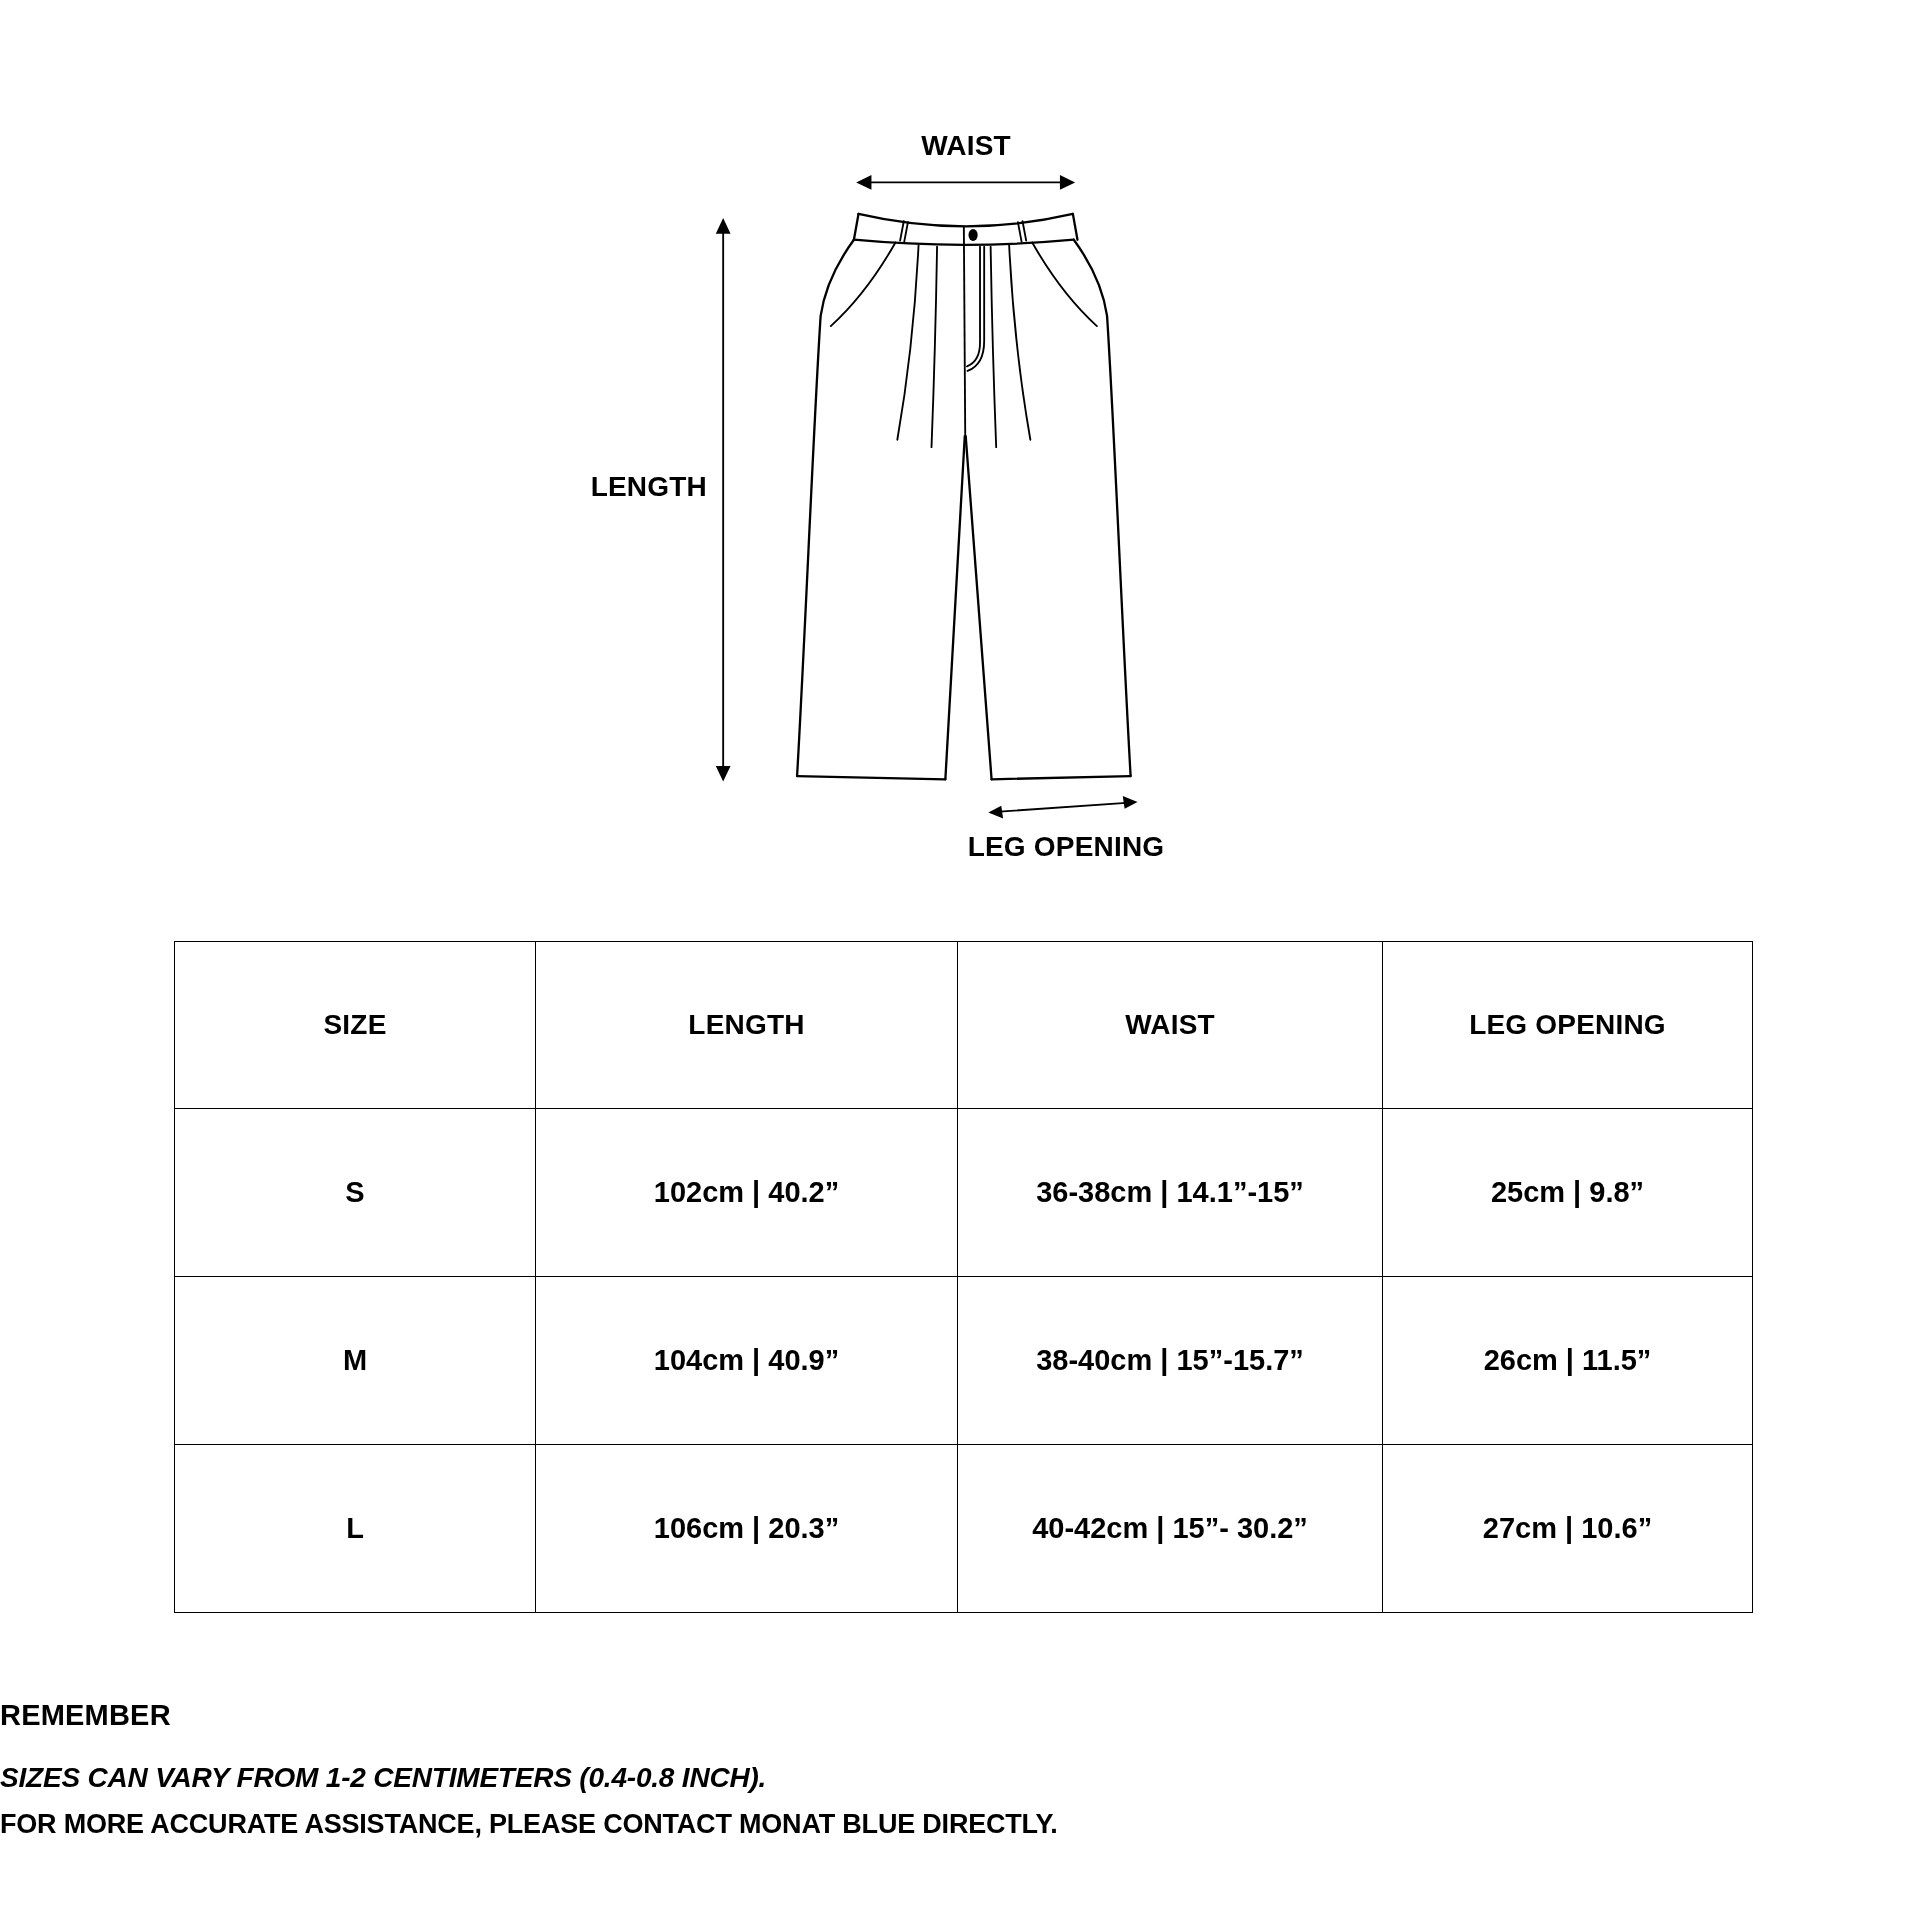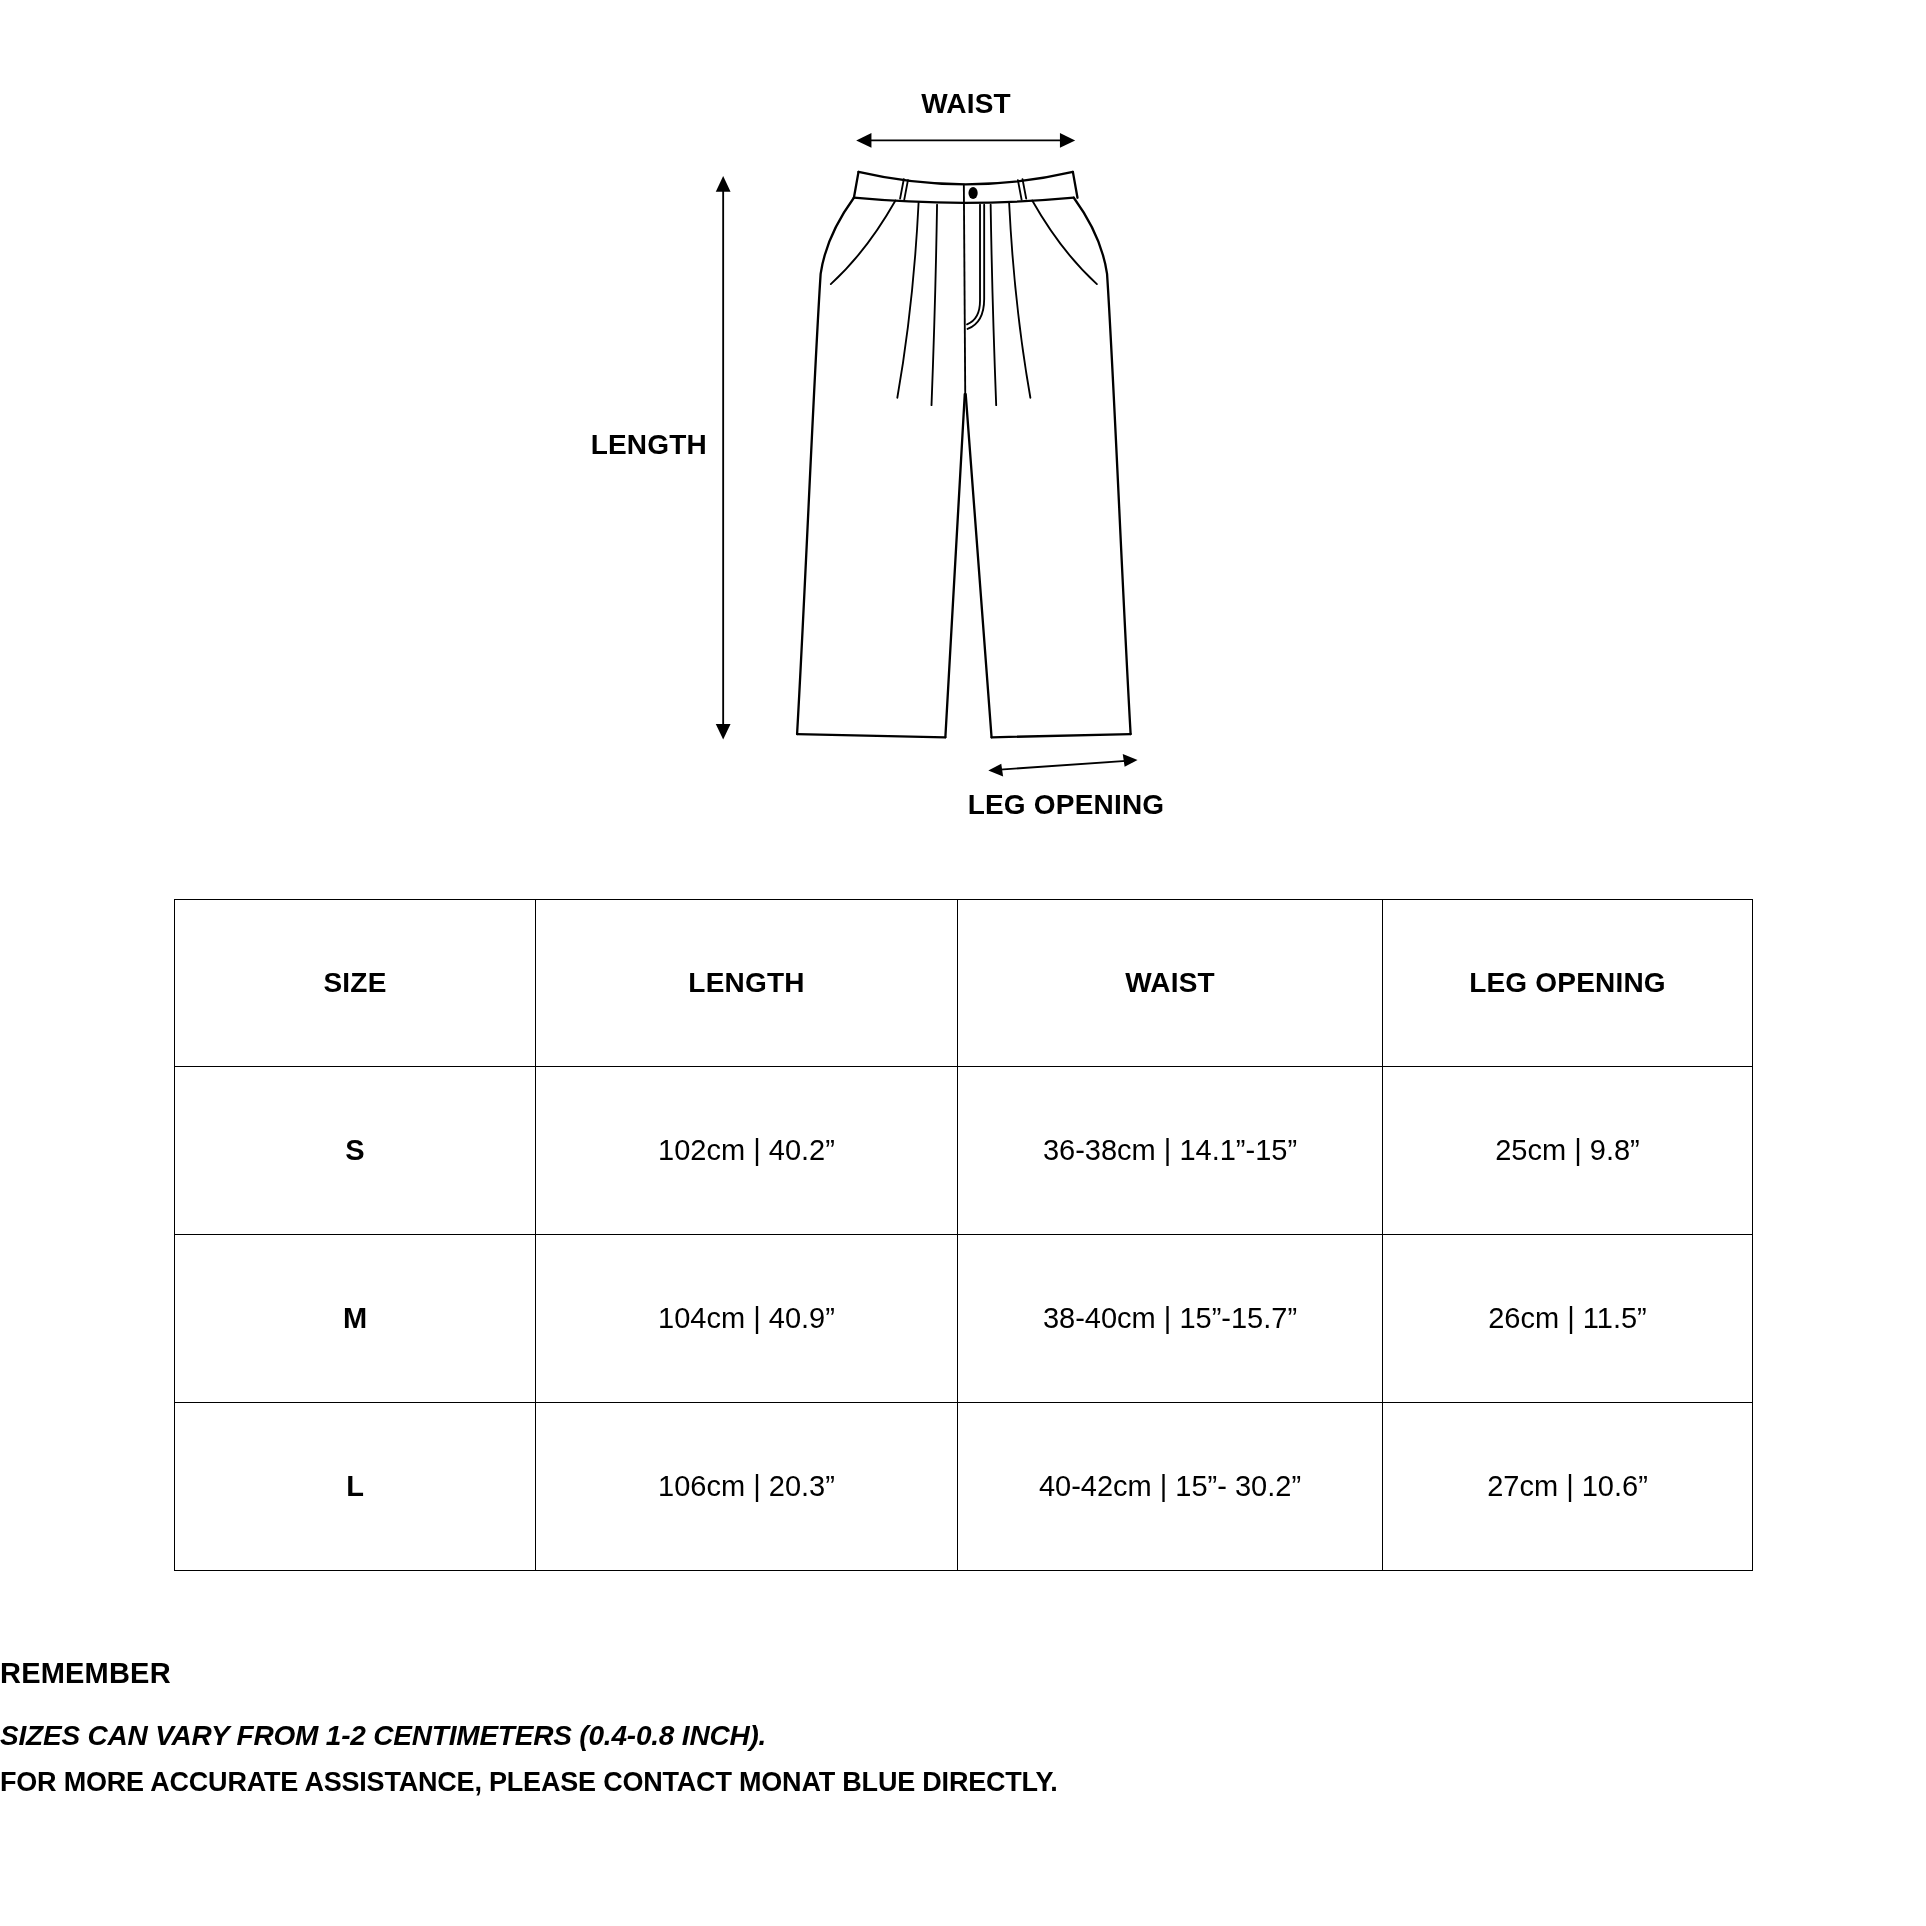--- a/index.html
+++ b/index.html
@@ -10,20 +10,21 @@
     background: #ffffff;
     overflow: hidden;
   }
   .canvas {
     position: relative;
     width: 1926px;
     height: 1516px;
     background: #ffffff;
     color: #000000;
     font-family: "Liberation Sans", "DejaVu Sans", sans-serif;
+    margin-top: 42px;
   }
   .diagram-label {
     position: absolute;
     font-size: 28px;
     font-weight: bold;
     letter-spacing: 0.2px;
     line-height: 1.1;
     color: #000;
     white-space: nowrap;
   }
@@ -70,21 +71,21 @@
   table.size-chart { border: 1.8px solid #000; }
   table.size-chart th {
     height: 166px;
     font-size: 28px;
     font-weight: bold;
     letter-spacing: 0.2px;
   }
   table.size-chart td {
     height: 167px;
     font-size: 29px;
-    font-weight: normal;
+    font-weight: bold;
     letter-spacing: 0px;
   }
   table.size-chart td.size-col {
     font-weight: bold;
   }
   .footer-title, .footer-line {
     position: absolute;
     left: 0;
     width: 1926px;
     text-align: left;

